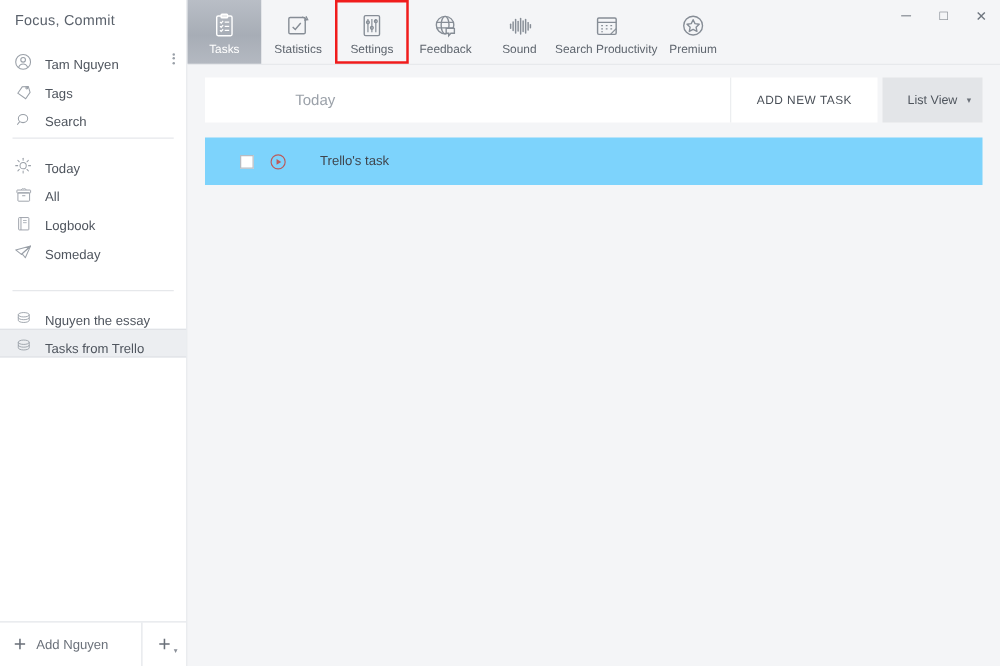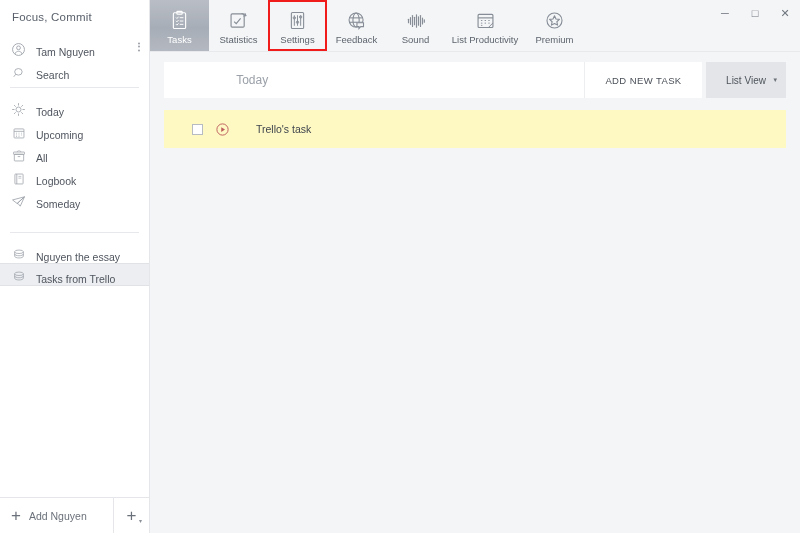--- a/index.html
+++ b/index.html
@@ -110,21 +110,21 @@
   }
   .hb-view {
     flex: 0 0 80px; background: #e3e5e8; margin-left: 4px;
     display: flex; align-items: center; justify-content: center;
     font-size: 10px; color: #4f555d; position: relative; cursor: default;
   }
   .hb-view .caret { position: absolute; right: 9px; font-size: 7px; color: #6c727a; }
 
   .task-list { margin-top: 12px; }
   .task-row {
-    height: 38px; background: #fef9c3; display: flex; align-items: center;
+    height: 38px; background: #7dd3fc; display: flex; align-items: center;
     padding-left: 28px;
   }
   .tcheck { width: 11px; height: 11px; border: 1px solid #b7bcc3; background: #fff; flex: 0 0 11px; }
   .tplay { margin-left: 12px; width: 15px; height: 15px; flex: 0 0 15px; color: #bc5b5b; }
   .ttitle { margin-left: 26px; font-size: 10.5px; color: #3f454d; }
 </style>
 </head>
 <body>
 
 <div class="app">
@@ -143,20 +143,29 @@
           </svg>
         </span>
         <span class="lbl">Tam Nguyen</span>
         <span class="kebab">
             <i></i>
             <i></i>
             <i></i>
           </span>
       </div>
 
+      <div class="side-row">
+        <span class="ic">
+          <svg width="14" height="14" viewBox="0 0 24 24" fill="none" stroke="currentColor" stroke-width="1.4">
+            <path d="M3.5 13.2 11 5.7l8.3 1 1 8.3-7.5 7.5z" transform="rotate(-10 12 12)"></path>
+            <circle cx="16.2" cy="7.6" r="1.3"></circle>
+          </svg>
+        </span>
+        <span class="lbl">Tags</span>
+      </div>
 
       <div class="side-row">
         <span class="ic">
           <svg width="14" height="14" viewBox="0 0 24 24" fill="none" stroke="currentColor" stroke-width="1.4">
             <ellipse cx="11" cy="10" rx="6.4" ry="5.6"></ellipse>
               <line x1="6.4" y1="14.2" x2="3" y2="18.5"></line>
           </svg>
         </span>
         <span class="lbl">Search</span>
       </div>
@@ -177,39 +186,20 @@
               <line x1="5.3" y1="5.3" x2="7.1" y2="7.1"></line>
                 <line x1="16.9" y1="16.9" x2="18.7" y2="18.7"></line>
               <line x1="18.7" y1="5.3" x2="16.9" y2="7.1"></line>
                 <line x1="7.1" y1="16.9" x2="5.3" y2="18.7"></line>
             </g>
           </svg>
         </span>
         <span class="lbl">Today</span>
       </div>
 
-      <div class="side-row">
-        <span class="ic">
-          <svg width="14" height="14" viewBox="0 0 24 24" fill="none" stroke="currentColor" stroke-width="1.3">
-            <rect x="3.5" y="5" width="17" height="15.5" rx="1.2"></rect>
-            <line x1="3.5" y1="9.2" x2="20.5" y2="9.2"></line>
-            <g stroke-width="1.1">
-              <line x1="7" y1="12.3" x2="8.6" y2="12.3"></line>
-                <line x1="11.2" y1="12.3" x2="12.8" y2="12.3"></line>
-              <line x1="15.4" y1="12.3" x2="17" y2="12.3"></line>
-              <line x1="7" y1="15.4" x2="8.6" y2="15.4"></line>
-                <line x1="11.2" y1="15.4" x2="12.8" y2="15.4"></line>
-              <line x1="15.4" y1="15.4" x2="17" y2="15.4"></line>
-              <line x1="7" y1="18" x2="8.6" y2="18"></line>
-                <line x1="11.2" y1="18" x2="12.8" y2="18"></line>
-            </g>
-          </svg>
-        </span>
-        <span class="lbl">Upcoming</span>
-      </div>
 
       <div class="side-row">
         <span class="ic">
           <svg width="14" height="14" viewBox="0 0 24 24" fill="none" stroke="currentColor" stroke-width="1.3">
             <rect x="4" y="9" width="16" height="11.5" rx="1"></rect>
             <rect x="2.6" y="5.2" width="18.8" height="4" rx=".8"></rect>
             <line x1="9.8" y1="13" x2="14.2" y2="13"></line>
             <path d="M8.5 5.2c1-2 2.3-2.7 3.5-1.5" stroke-width="1.1"></path>
             <path d="M15.5 5.2c-1-2-2.3-2.7-3.5-1.5" stroke-width="1.1"></path>
           </svg>
@@ -372,21 +362,21 @@
                 <line x1="11" y1="12" x2="12.6" y2="12"></line>
               <line x1="15.2" y1="12" x2="16.8" y2="12"></line>
               <line x1="6.8" y1="15" x2="8.4" y2="15"></line>
                 <line x1="11" y1="15" x2="12.6" y2="15"></line>
               <line x1="15.2" y1="15" x2="16.8" y2="15"></line>
               <line x1="6.8" y1="17.6" x2="8.4" y2="17.6"></line>
             </g>
             <path d="M15.5 19.8l5-5" stroke-width="1.1"></path>
           </svg>
         </span>
-        <span class="tlbl">List Productivity</span>
+        <span class="tlbl">Search Productivity</span>
       </div>
 
       <div class="tab">
         <span class="tico">
           <svg width="21" height="21" viewBox="0 0 24 24" fill="none" stroke="currentColor" stroke-width="1.25">
             <circle cx="12" cy="12" r="8.6"></circle>
             <path d="M12 6.6l1.7 3.6 3.9.5-2.9 2.7.8 3.9L12 15.4 8.5 17.3l.8-3.9-2.9-2.7 3.9-.5z" stroke-linejoin="round"></path>
           </svg>
         </span>
         <span class="tlbl">Premium</span>

